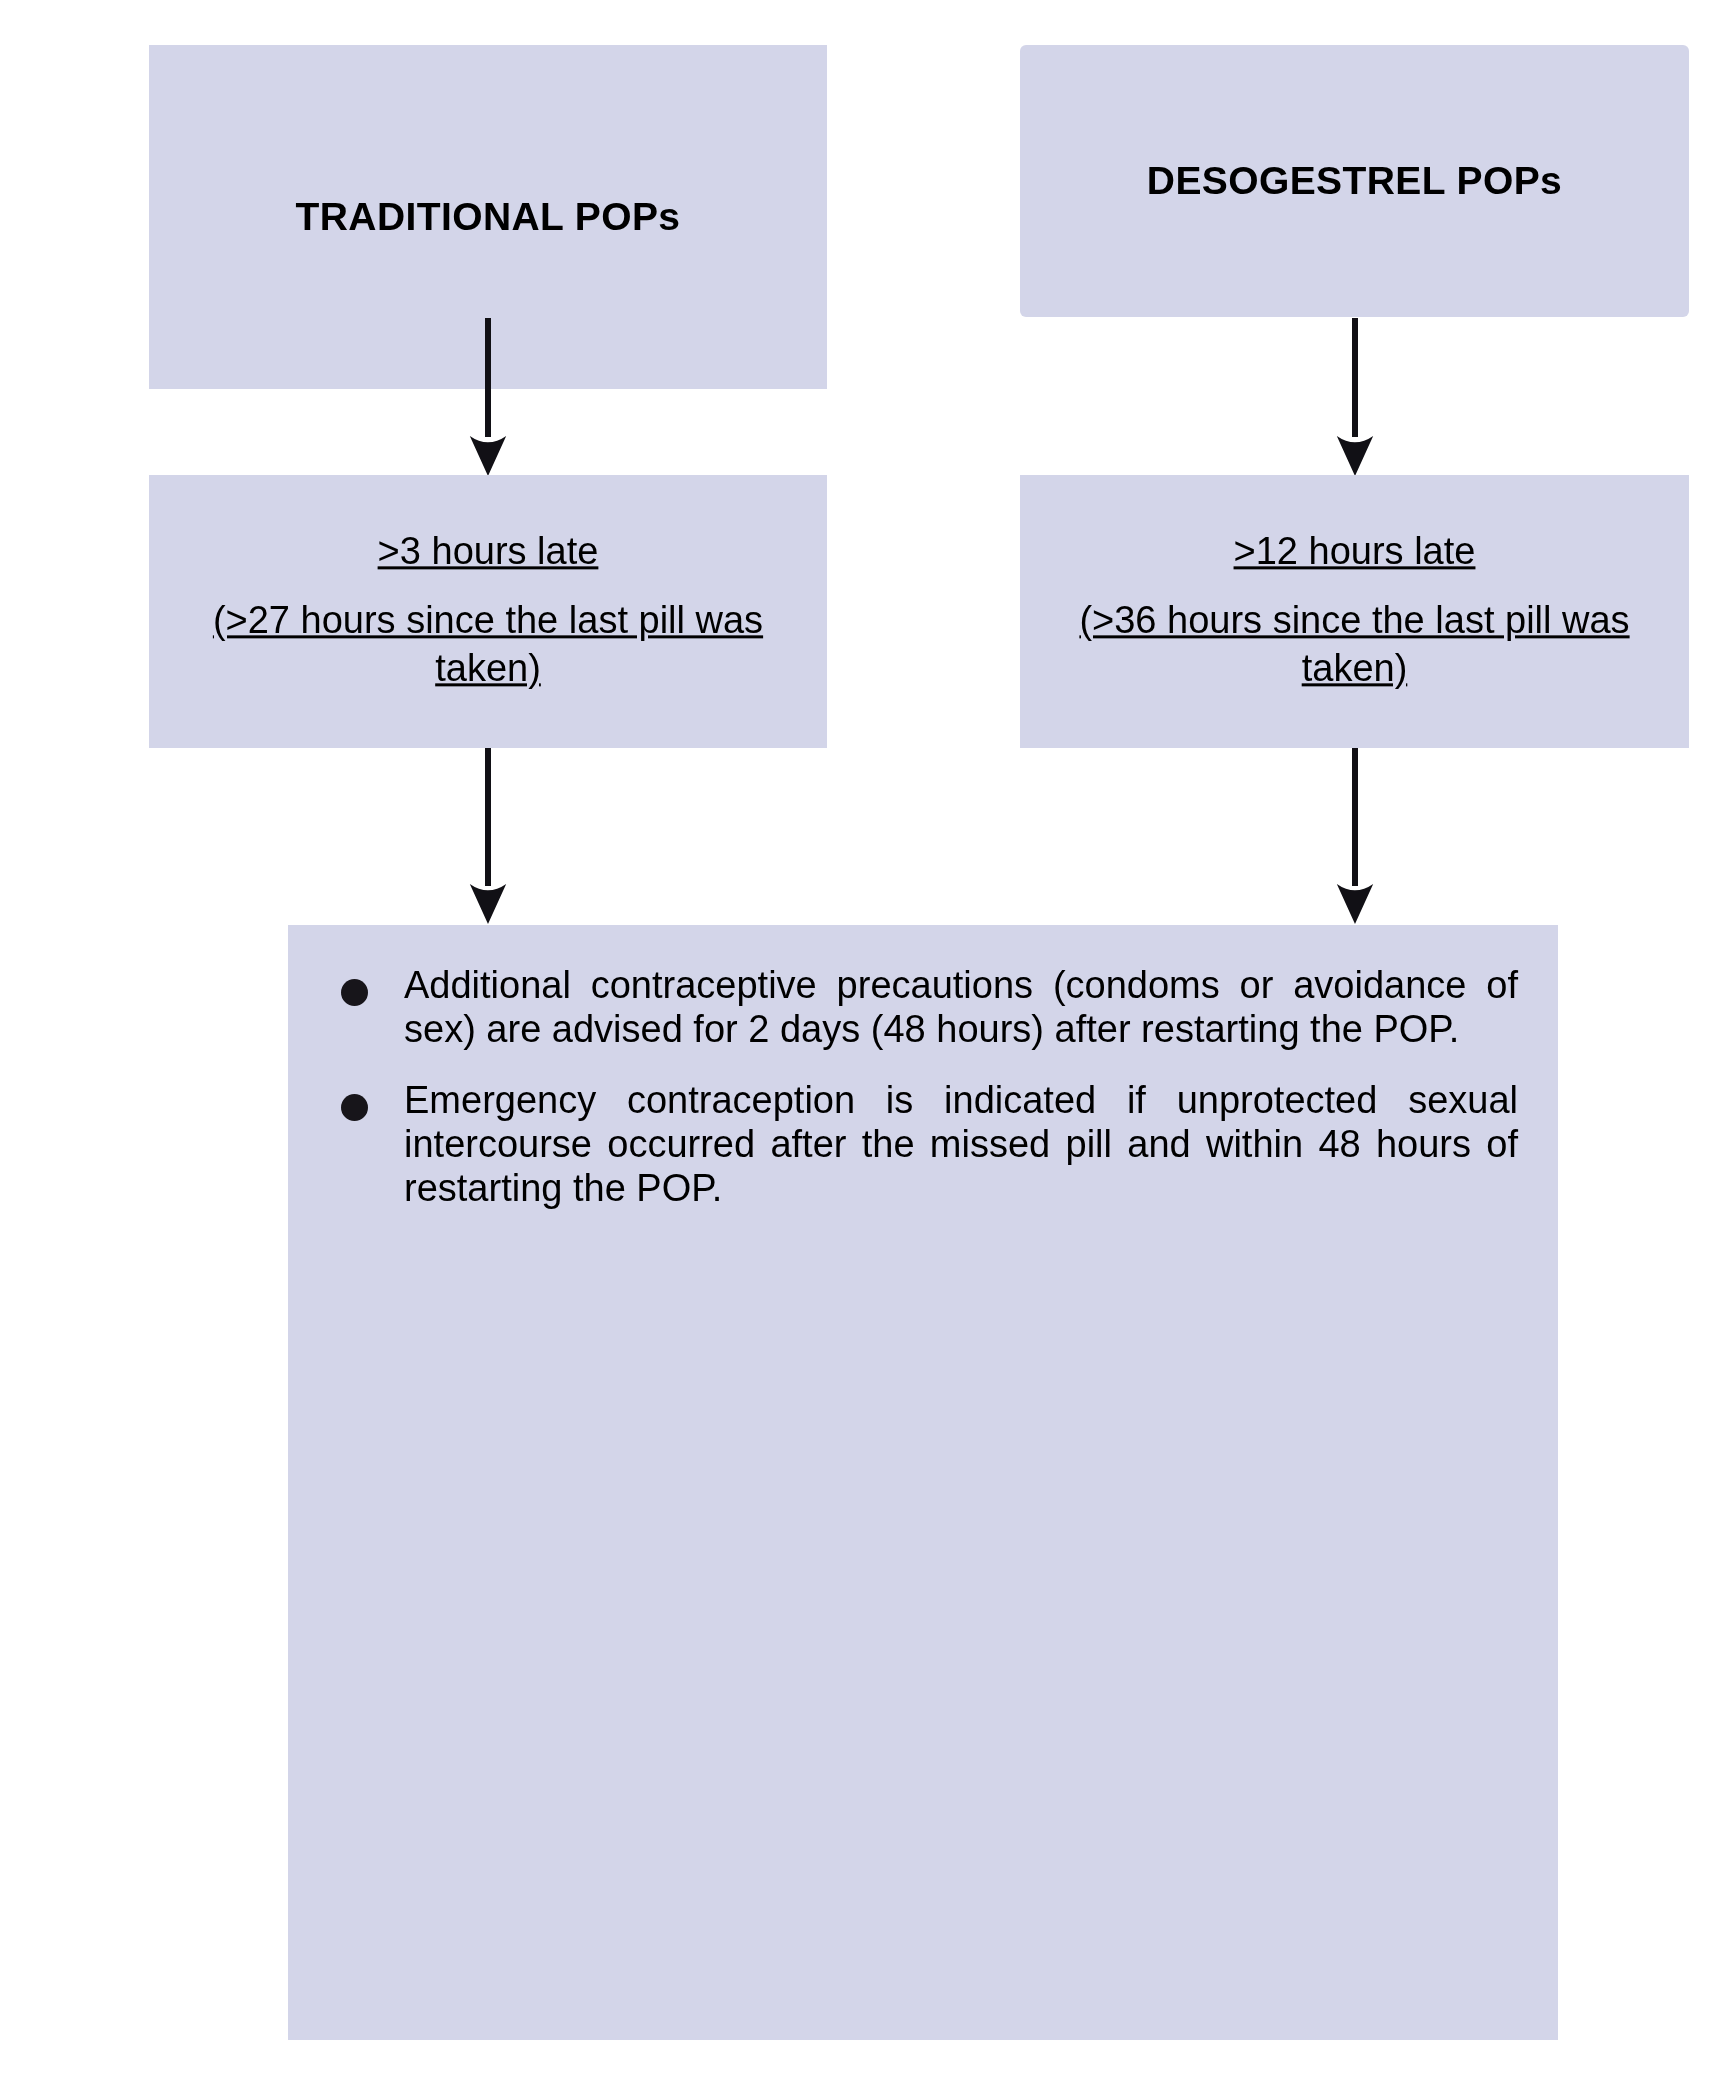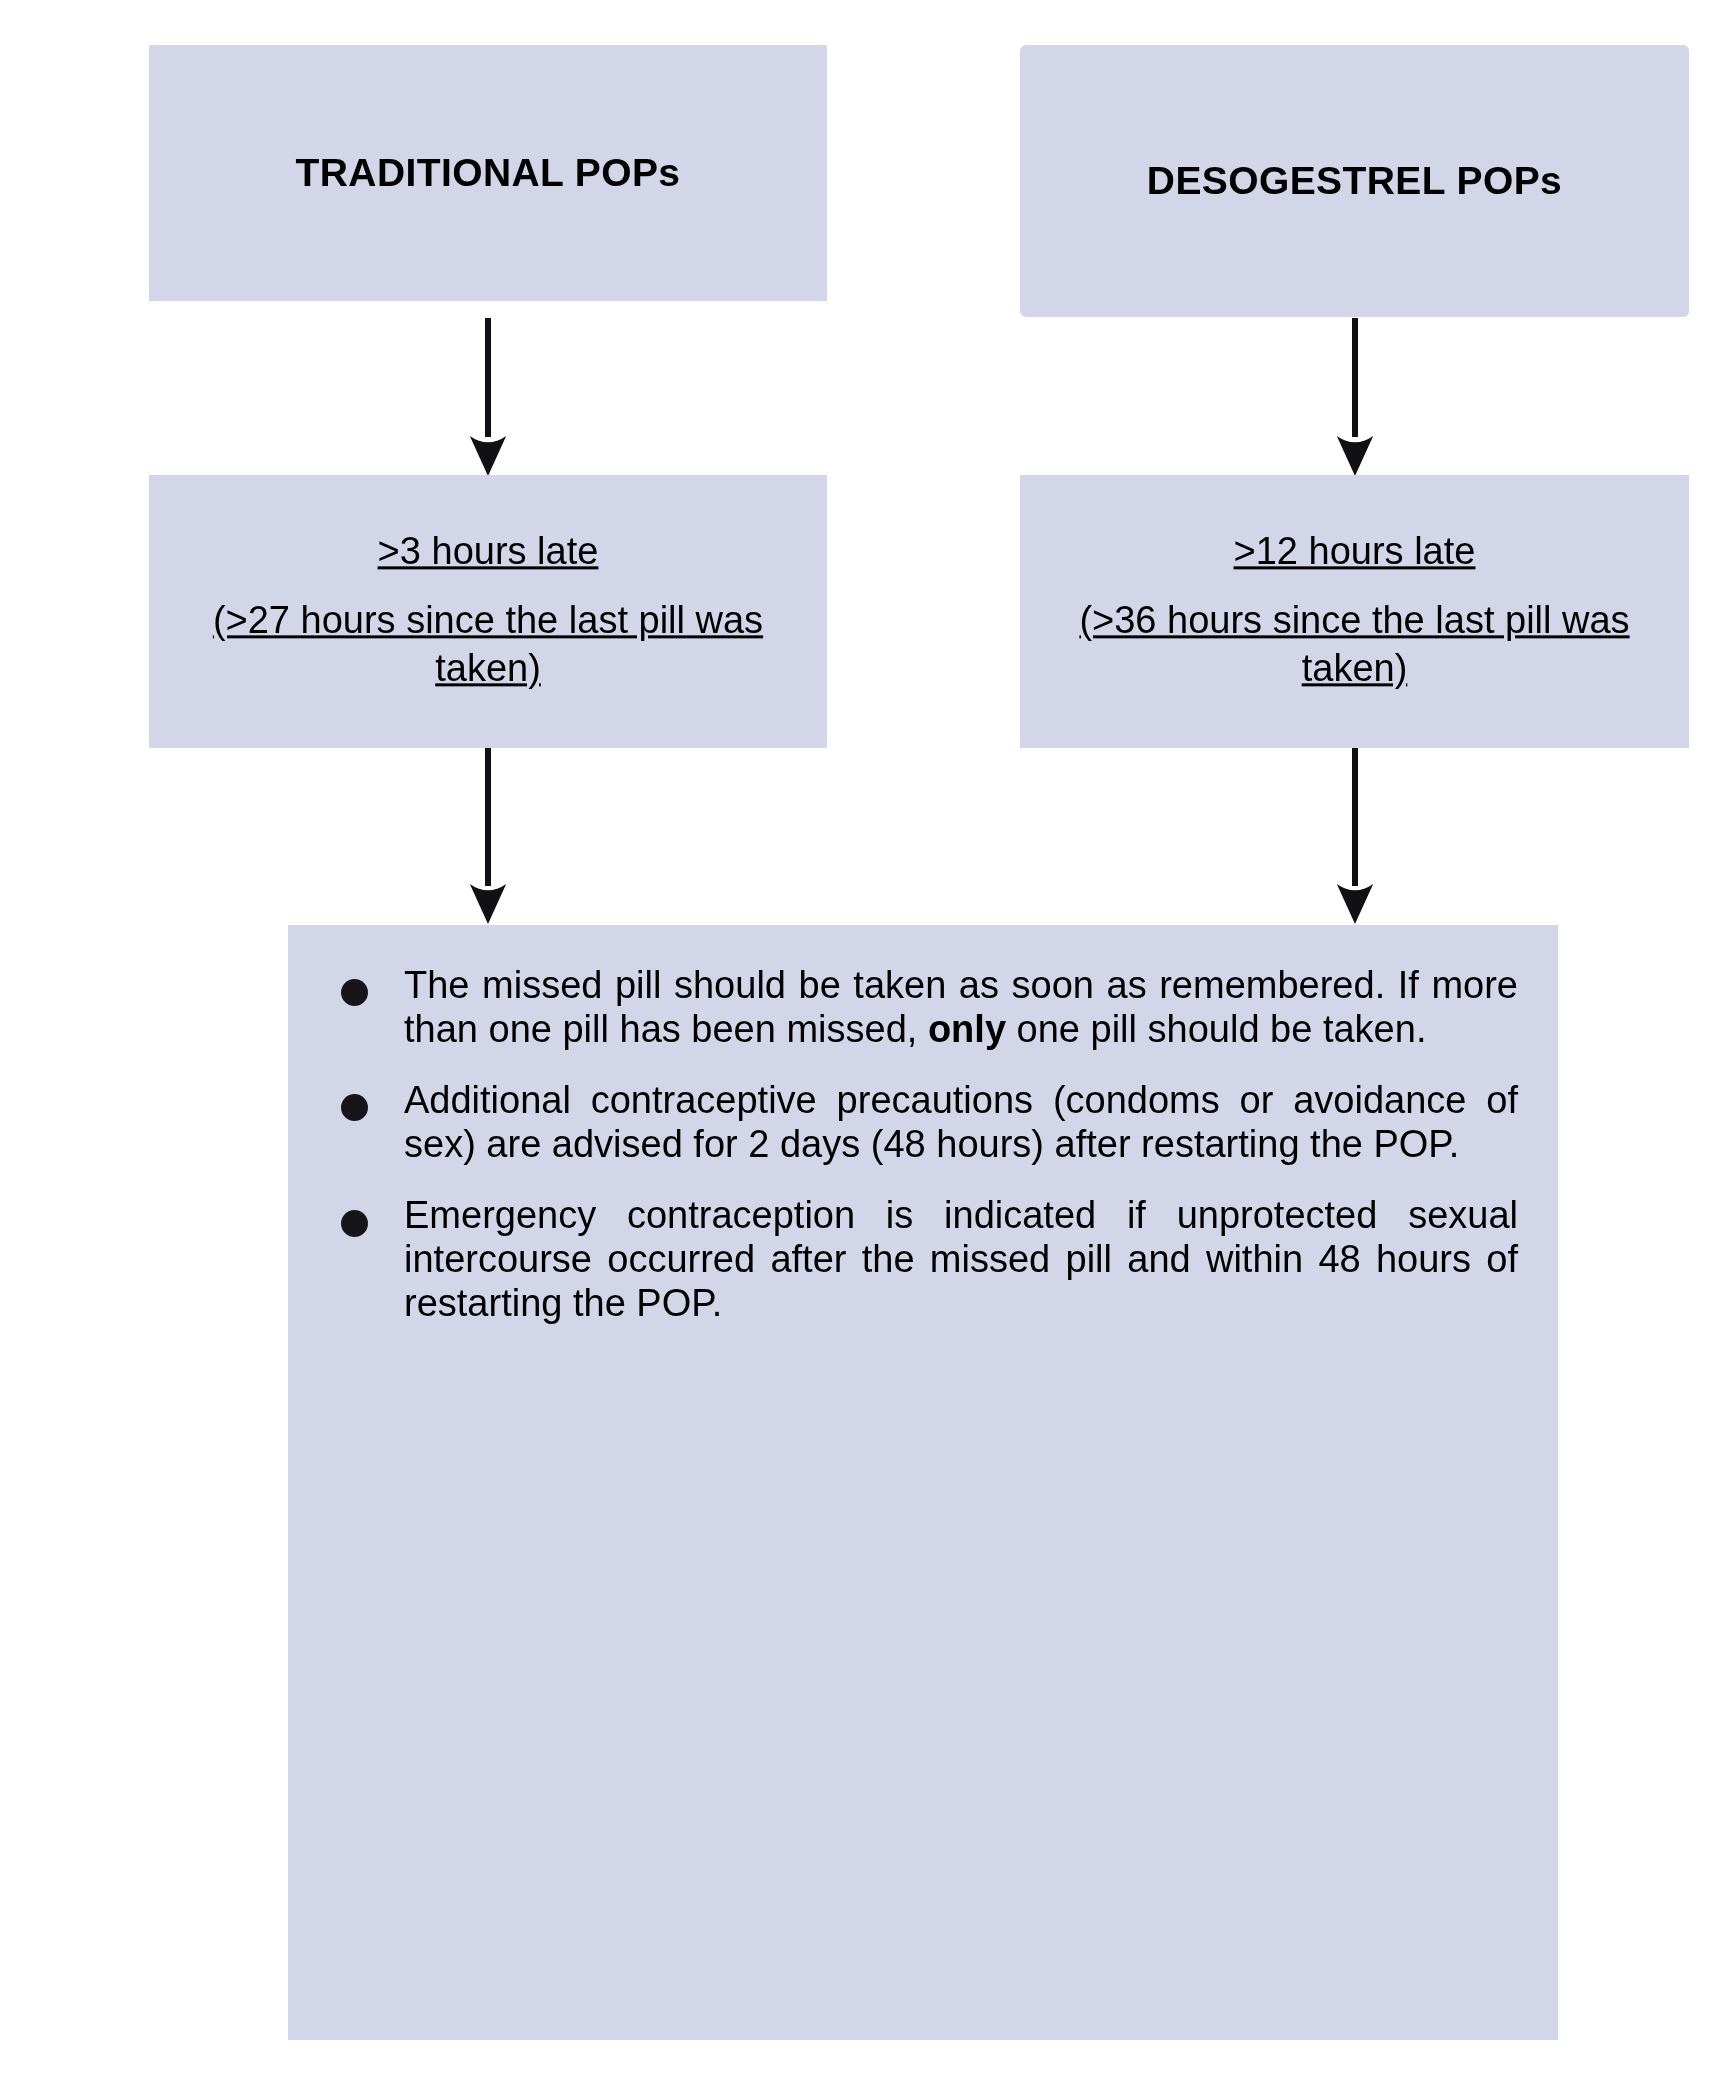--- a/index.html
+++ b/index.html
@@ -25,21 +25,21 @@
 
   .box {
     position: absolute;
     background: #d3d5e9;
     box-sizing: border-box;
   }
 
   
   #box-traditional {
     left: 149px;  top: 45px;
-    width: 678px; height: 256px;
+    width: 678px; height: 344px;
   }
   #box-desogestrel {
     left: 1020px; top: 45px;
     width: 669px; height: 272px; border-radius: 6px;
   }
   .header-label {
     position: absolute;
     left: 0; right: 0;
     top: 50%;
     transform: translateY(-50%);
@@ -208,24 +208,20 @@
     <div class="head">
       <svg width="40" height="42" viewBox="0 0 44 46">
         <path d="M22 46 L2 2 Q22 16 42 2 Z" fill="#111015"></path>
       </svg>
     </div>
   </div>
 
   <div class="box" id="box-advice">
     <div class="advice-list">
 
-      <div class="advice-item">
-        <span class="advice-bullet"></span>
-        <div class="advice-text"><span>The missed pill should be taken as soon as remembered. If more than one pill has been missed, </span><b>only</b><span> one pill should be taken.</span></div>
-      </div>
 
 
       <div class="advice-item">
         <span class="advice-bullet"></span>
         <div class="advice-text">Additional contraceptive precautions (condoms or avoidance of sex) are advised for 2 days (48 hours) after restarting the POP.</div>
       </div>
 
       <div class="advice-item">
         <span class="advice-bullet"></span>
         <div class="advice-text">Emergency contraception is indicated if unprotected sexual intercourse occurred after the missed pill and within 48 hours of restarting the POP.</div>

